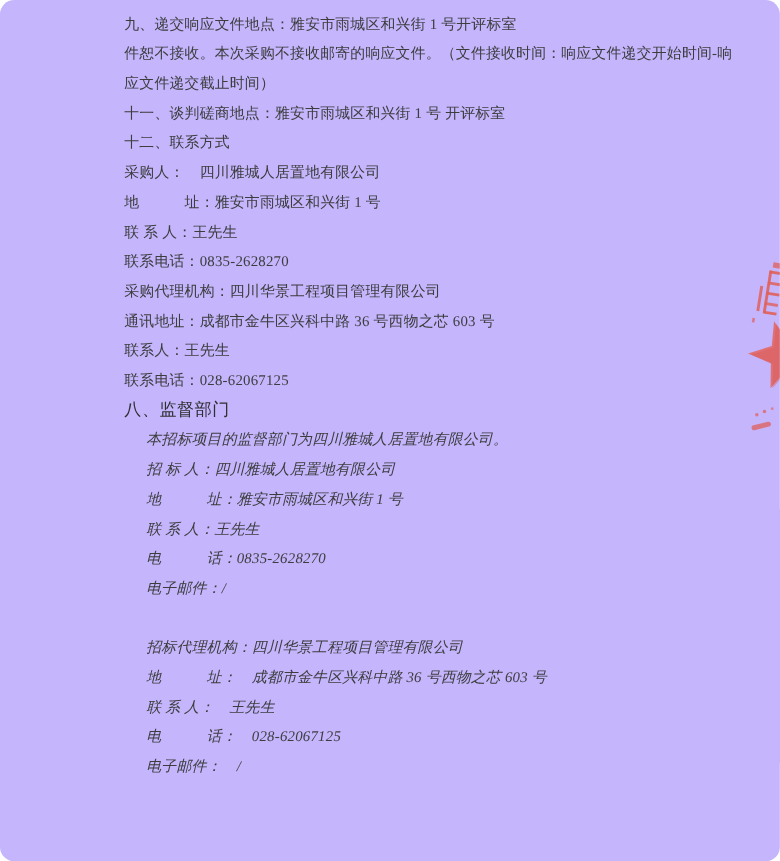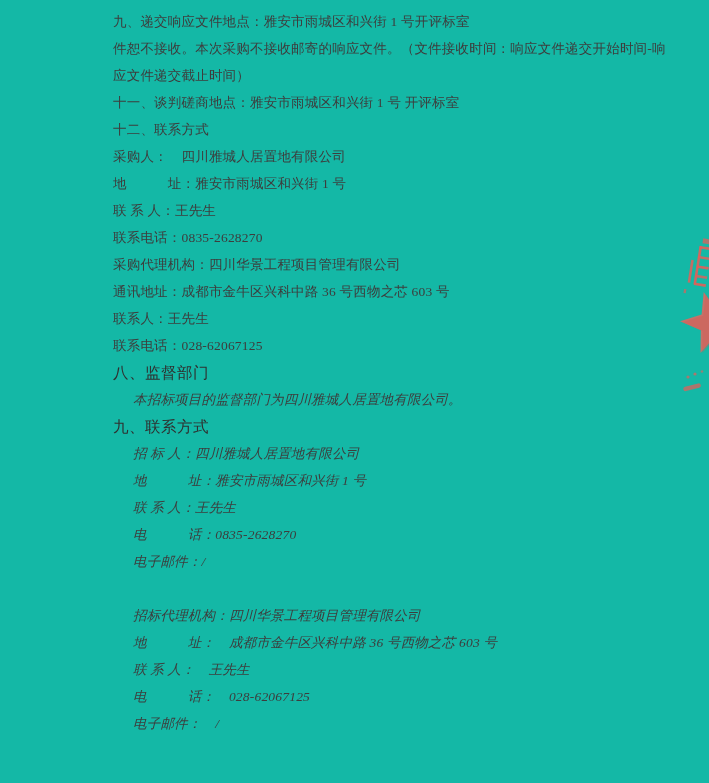--- a/index.html
+++ b/index.html
@@ -1,22 +1,23 @@
 <!DOCTYPE html>
 <html><head>
 <meta charset="utf-8">
 <style>
   html,body{margin:0;padding:0;background:#ffffff;}
   .page{
     position:relative;
     width:709px;height:783px;
-    background:#14b8a6;
+    background:#c4b5fd;
     overflow:hidden;
     font-family:"Liberation Serif","DejaVu Serif",serif;
     color:#3d3d3d;
+    border-radius:13px;
   }
   .doc{position:absolute;top:8px;left:113px;width:556px;}
   .ln{
     height:27px;line-height:27px;
     font-size:13.5px;
     white-space:pre;
     letter-spacing:.2px;
   }
   .ln.heading{
     font-weight:normal;
@@ -46,21 +47,20 @@
     <div class="ln">采购人：　四川雅城人居置地有限公司</div>
     <div class="ln">地　　　址：雅安市雨城区和兴街 1 号</div>
     <div class="ln">联 系 人：王先生</div>
     <div class="ln">联系电话：0835-2628270</div>
     <div class="ln">采购代理机构：四川华景工程项目管理有限公司</div>
     <div class="ln">通讯地址：成都市金牛区兴科中路 36 号西物之芯 603 号</div>
     <div class="ln">联系人：王先生</div>
     <div class="ln">联系电话：028-62067125</div>
     <div class="ln heading">八、监督部门</div>
     <div class="ln indent">本招标项目的监督部门为四川雅城人居置地有限公司。</div>
-    <div class="ln heading">九、联系方式</div>
     <div class="ln indent">招 标 人：四川雅城人居置地有限公司</div>
     <div class="ln indent">地　　　址：雅安市雨城区和兴街 1 号</div>
     <div class="ln indent">联 系 人：王先生</div>
     <div class="ln indent">电　　　话：0835-2628270</div>
     <div class="ln indent">电子邮件：/</div>
     <div class="ln spacer"></div>
     <div class="ln indent">招标代理机构：四川华景工程项目管理有限公司</div>
     <div class="ln indent">地　　　址：　成都市金牛区兴科中路 36 号西物之芯 603 号</div>
     <div class="ln indent">联 系 人：　王先生</div>
     <div class="ln indent">电　　　话：　028-62067125</div>

